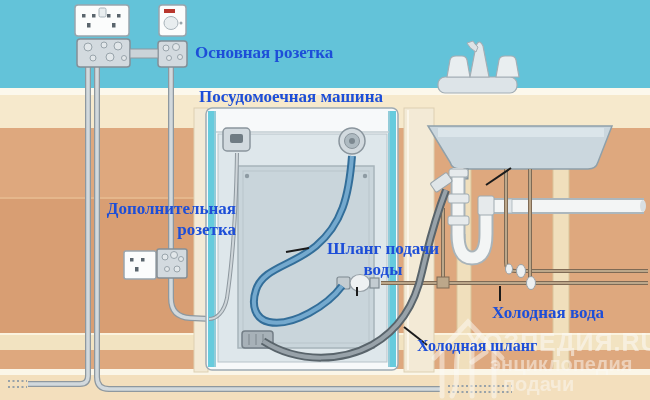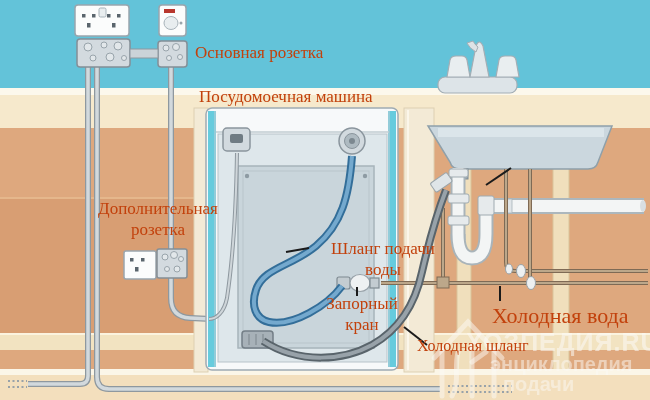--- a/index.html
+++ b/index.html
@@ -1,25 +1,25 @@
 <!DOCTYPE html>
 <html><head>
 <meta charset="utf-8">
 <style>
   html,body{margin:0;padding:0;background:#fff;}
   #stage{position:relative;width:650px;height:400px;overflow:hidden;font-family:"Liberation Serif",serif;}
   #scene{position:absolute;left:0;top:0;}
-  .lbl{position:absolute;font-family:"Liberation Serif",serif;font-weight:400;color:#c2410c;line-height:1.22;}
+  .lbl{position:absolute;font-family:"Liberation Serif",serif;font-weight:700;color:#1d4ed8;line-height:1.22;}
   #lbl-main{left:195px;top:43px;font-size:17px;white-space:nowrap;}
   #lbl-dw{left:199px;top:87px;font-size:17px;white-space:nowrap;text-align:right;}
   #lbl-siphon{left:512px;top:149px;font-size:17px;width:106px;}
-  #lbl-extra{left:80px;top:199px;font-size:17px;width:156px;text-align:center;}
+  #lbl-extra{left:80px;top:199px;font-size:17px;width:156px;text-align:right;}
   #lbl-supply{left:312px;top:239px;font-size:17px;width:142px;text-align:center;}
   #lbl-valve{left:314px;top:294px;font-size:17px;width:96px;text-align:center;}
-  #lbl-cold{left:492px;top:303px;font-size:22px;white-space:nowrap;}
+  #lbl-cold{left:492px;top:303px;font-size:17px;white-space:nowrap;}
   #lbl-drain{left:417px;top:336px;font-size:16px;white-space:nowrap;}
   .wm{position:absolute;font-family:"Liberation Sans",sans-serif;font-weight:700;}
   #wm-site{left:466px;top:328px;font-size:25px;letter-spacing:1px;white-space:nowrap;color:rgba(252,250,246,0.55);}
   #wm-l2{left:490px;top:353px;font-size:20px;color:rgba(252,250,246,0.5);white-space:nowrap;}
   #wm-l3{left:503px;top:373px;font-size:20px;color:rgba(252,250,246,0.5);white-space:nowrap;}
 </style>
 </head>
 <body>
 
 <div id="stage">
@@ -251,17 +251,16 @@
 </svg>
 
 <div class="wm" id="wm-site">ХОЗПЕДИЯ.RU</div>
 <div class="wm" id="wm-l2">энциклопедия</div>
 <div class="wm" id="wm-l3">подачи</div>
 
 <div class="lbl" id="lbl-main">Основная розетка</div>
 <div class="lbl" id="lbl-dw">Посудомоечная машина</div>
 <div class="lbl" id="lbl-extra">Дополнительная розетка</div>
 <div class="lbl" id="lbl-supply">Шланг подачи воды</div>
-<div class="lbl" id="lbl-valve">Запорный кран</div>
 <div class="lbl" id="lbl-cold">Холодная вода</div>
 <div class="lbl" id="lbl-drain">Холодная шланг</div>
 
 </div>
 
 </body></html>

